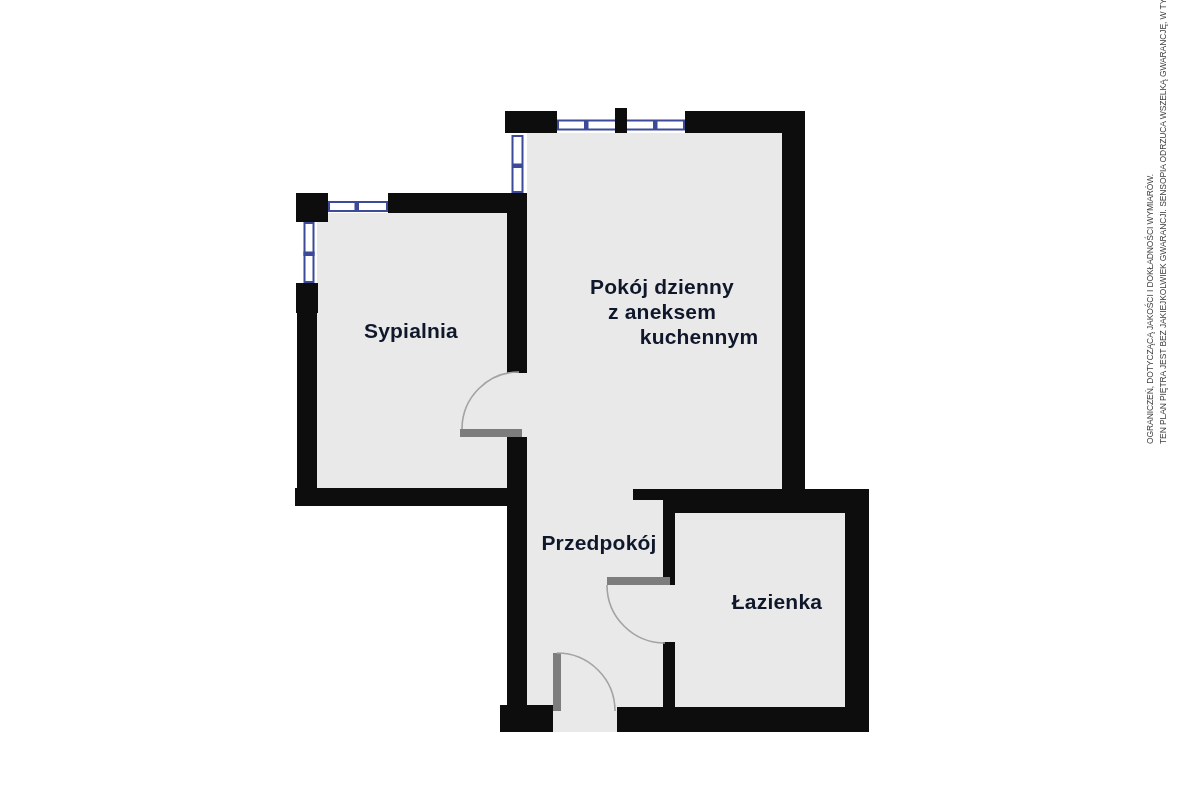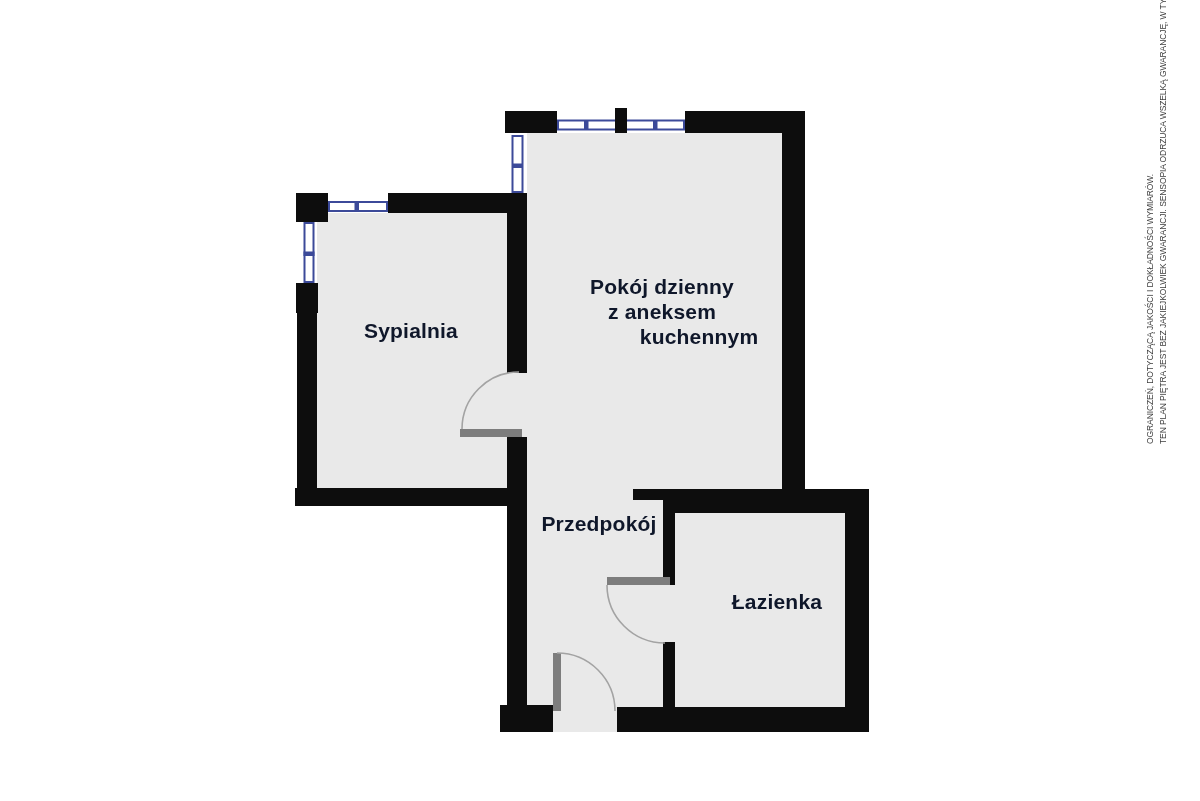--- a/index.html
+++ b/index.html
@@ -88,21 +88,21 @@
     <rect class="leaf" x="553" y="653" width="8" height="58"></rect>
     <path class="arc" d="M557,653 A58,58 0 0 1 615,711"></path>
   </svg>
 
   <div class="room-label" style="left:411px;top:331px;">Sypialnia</div>
 
   <div class="room-label" style="left:662px;top:287px;">Pokój dzienny</div>
   <div class="room-label" style="left:662px;top:312px;text-align:center;">z aneksem</div>
   <div class="room-label" style="left:662px;top:337px;margin-left:37px;">kuchennym</div>
 
-  <div class="room-label" style="left:599px;top:524px;">Przedpokój</div>
+  <div class="room-label" style="left:599px;top:543px;">Przedpokój</div>
 
   <div class="room-label" style="left:777px;top:602px;">Łazienka</div>
 
   <div class="disclaimer">
     <div>OGRANICZEŃ, DOTYCZĄCĄ JAKOŚCI I DOKŁADNOŚCI WYMIARÓW.</div>
     <div>TEN PLAN PIĘTRA JEST BEZ JAKIEJKOLWIEK GWARANCJI. SENSOPIA ODRZUCA WSZELKĄ GWARANCJĘ, W TYM BEZ</div>
   </div>
 
 </div>
 

